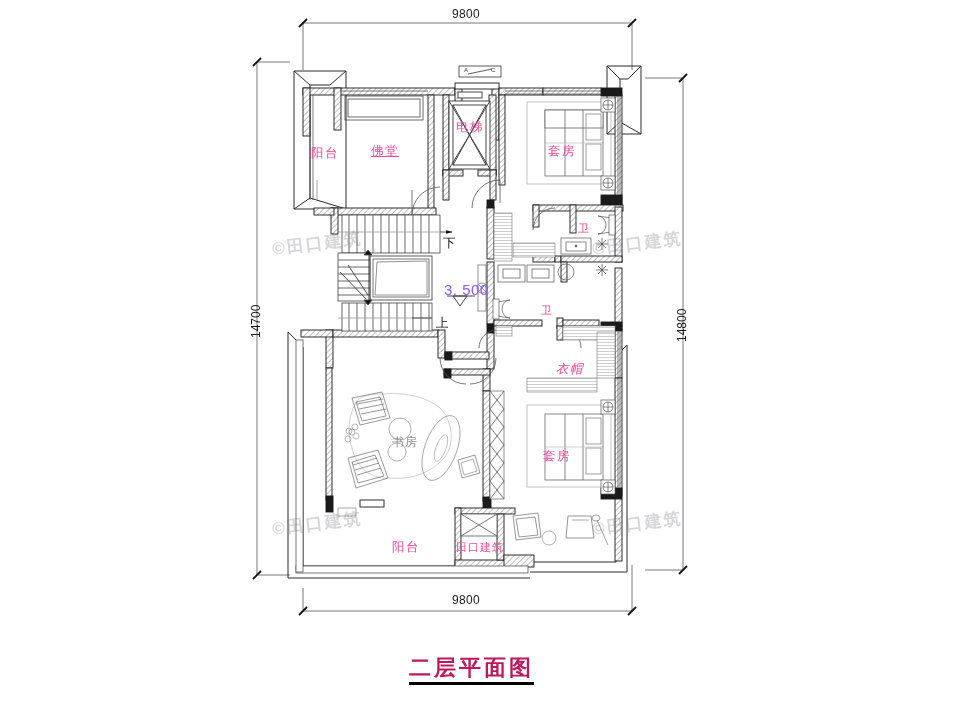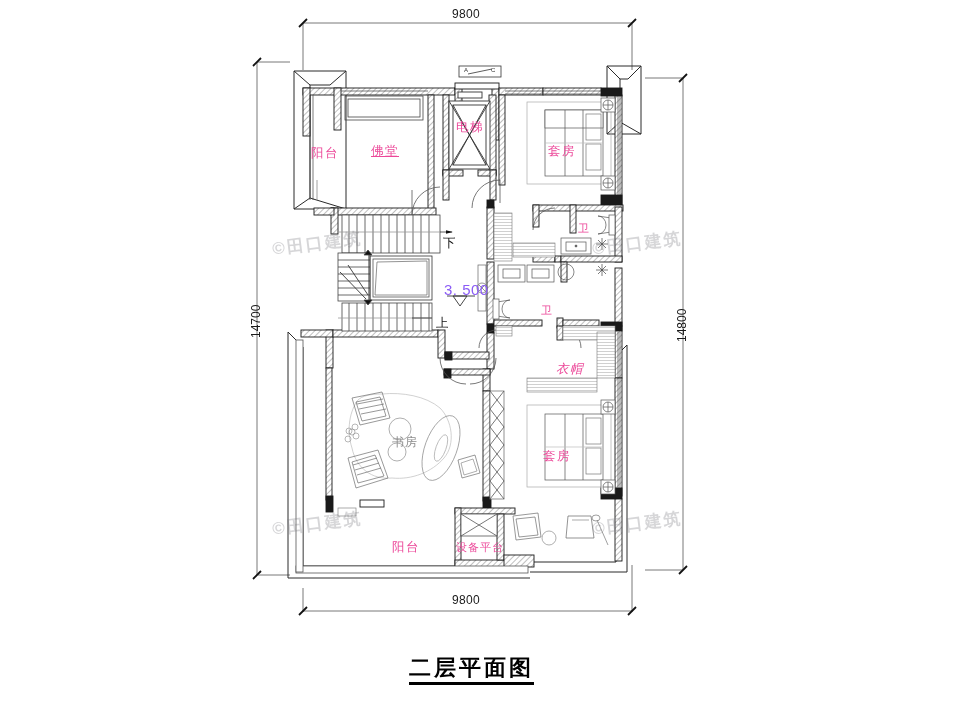--- a/index.html
+++ b/index.html
@@ -43,21 +43,21 @@
     transform: rotate(-90deg);
     transform-origin: left top;
   }
   .elev-label { font-size: 15px; color: #8b5cf6; letter-spacing: 0.5px; }
   .dir-label { font-size: 12.5px; color: #111; }
   .title {
     position: absolute;
     font-size: 22px;
     font-weight: bold;
     letter-spacing: 3px;
-    color: #000000;
+    color: #be185d;
     border-bottom: 3px solid #000;
     padding-bottom: 2px;
     line-height: 1.1;
   }
   .wm {
     position: absolute;
     font-size: 17px;
     font-weight: bold;
     color: rgba(120,120,125,0.30);
     letter-spacing: 2px;
@@ -516,21 +516,21 @@
   <div class="lbl room-label" style="left:311px; top:147px;">阳台</div>
   <div class="lbl room-label" style="left:371px; top:145px;text-decoration:underline;">佛堂</div>
   <div class="lbl room-label" style="left:456px; top:121px;">电梯</div>
   <div class="lbl room-label" style="left:548px; top:145px;">套房</div>
   <div class="lbl room-label-sm" style="left:578px; top:223px;">卫</div>
   <div class="lbl room-label-sm" style="left:541px; top:305px;">卫</div>
   <div class="lbl room-label" style="left:556px; top:363px;font-style:italic;">衣帽</div>
   <div class="lbl room-label" style="left:543px; top:450px;">套房</div>
   <div class="lbl" style="left:392px; top:436px; font-size:12px; color:#8d8d8d; letter-spacing:1px;">书房</div>
   <div class="lbl room-label" style="left:392px; top:541px;">阳台</div>
-  <div class="lbl room-label-sm" style="left:456px; top:542px;">设备平台</div>
+  <div class="lbl room-label-sm" style="left:456px; top:542px;">田口建筑</div>
 
   <div class="lbl dir-label" style="left:443px; top:237px;">下</div>
   <div class="lbl dir-label" style="left:436px; top:317px;">上</div>
   <div class="lbl elev-label" style="left:444px; top:282px;">3. 500</div>
 
   <div class="lbl tiny" style="left:464px; top:67px;">A</div>
   <div class="lbl tiny" style="left:491px; top:67px;">C</div>
 
   <div class="wm" style="left:272px; top:232px;">©田口建筑</div>
   <div class="wm" style="left:592px; top:232px;">©田口建筑</div>

